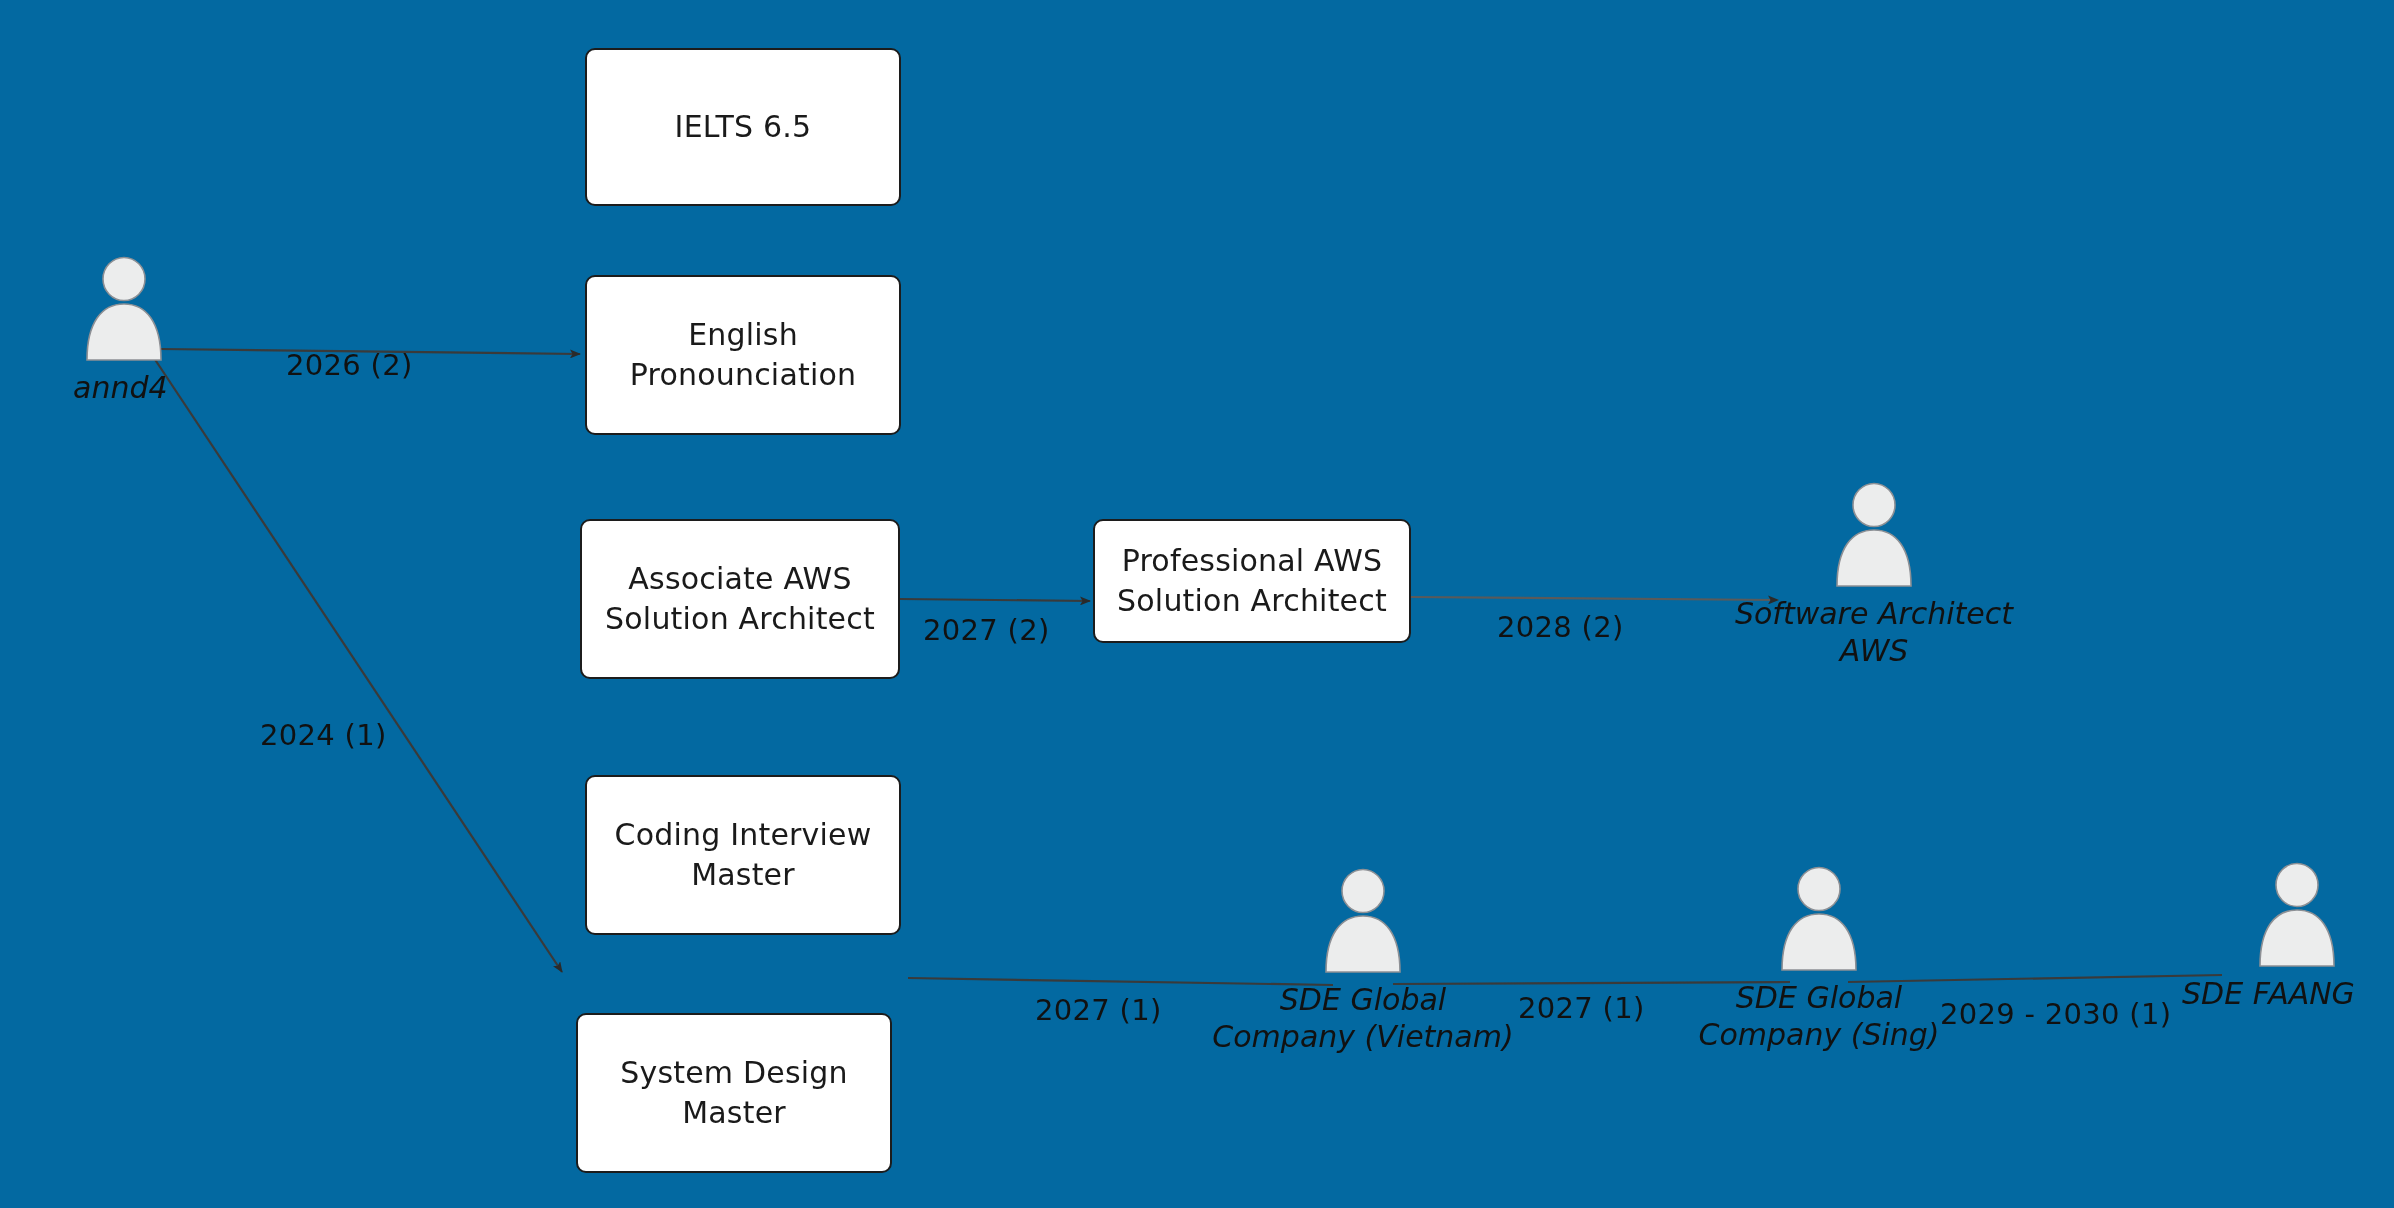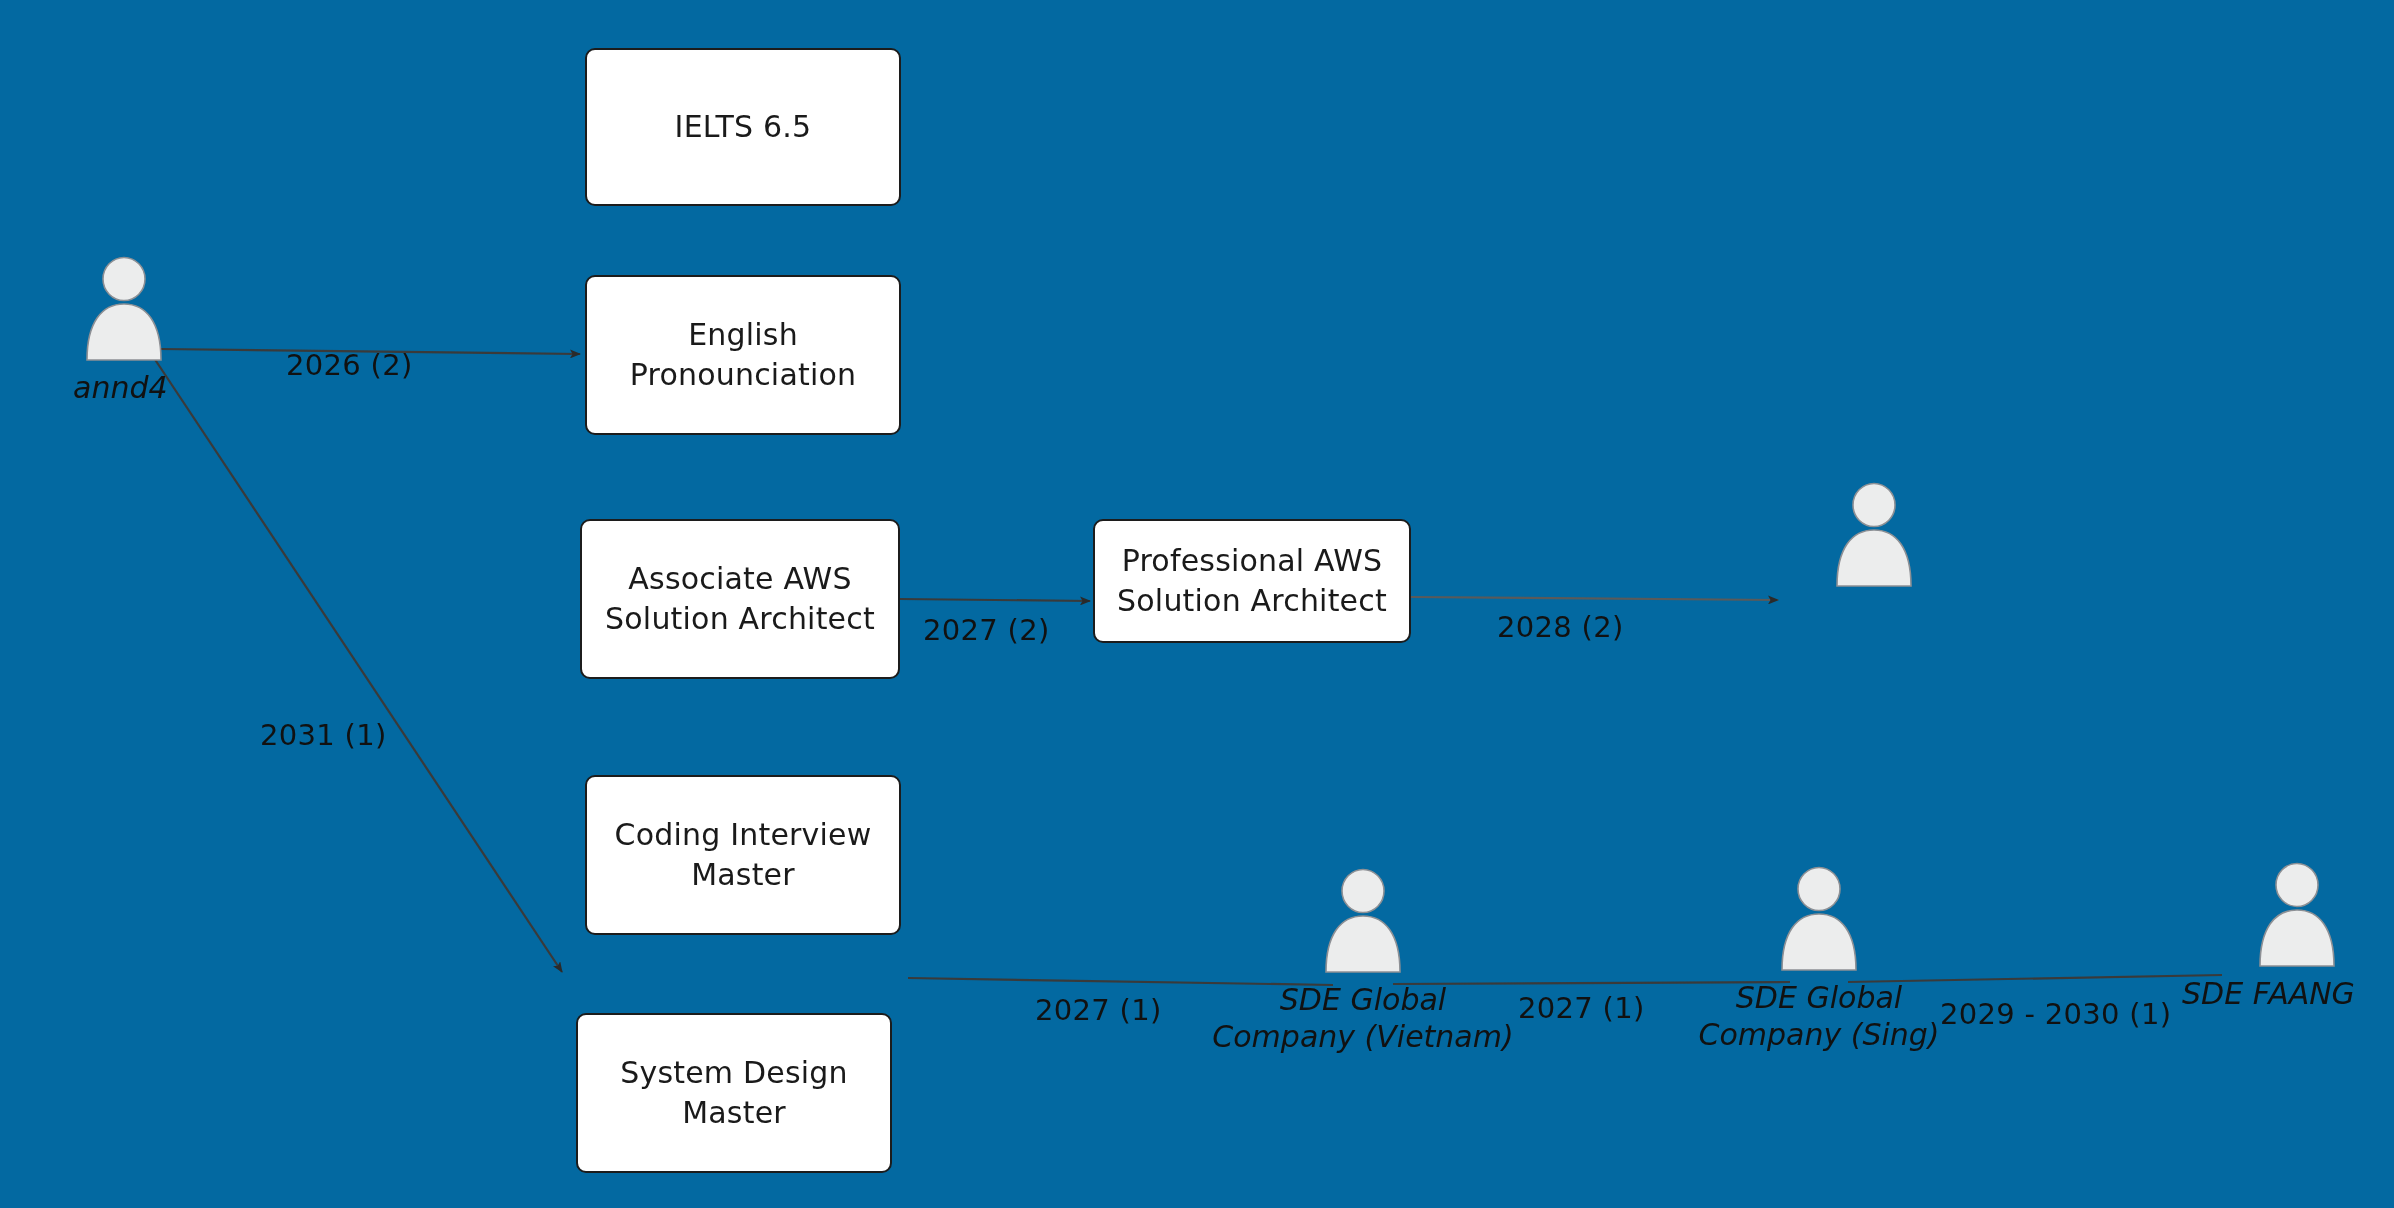--- a/index.html
+++ b/index.html
@@ -145,20 +145,22 @@
       <path d="M6 104 C6 66 21 48 43 48 C65 48 80 66 80 104 Z" fill="#eceded" stroke="#8d9095" stroke-width="1.6"></path>
     </svg>
     <span class="actor-label" style="text-align:left; padding-left:24px;">annd4</span>
   </div>
 
   <div class="actor" style="left:1714px; top:482px; width:320px;">
     <svg class="glyph" viewBox="0 0 86 110" xmlns="http://www.w3.org/2000/svg">
       <ellipse cx="43" cy="23" rx="21" ry="21.5" fill="#eceded" stroke="#8d9095" stroke-width="1.6"></ellipse>
       <path d="M6 104 C6 66 21 48 43 48 C65 48 80 66 80 104 Z" fill="#eceded" stroke="#8d9095" stroke-width="1.6"></path>
     </svg>
+    <span class="actor-label">Software Architect
+AWS</span>
   </div>
 
   <div class="actor" style="left:1208px; top:868px; width:310px;">
     <svg class="glyph" viewBox="0 0 86 110" xmlns="http://www.w3.org/2000/svg">
       <ellipse cx="43" cy="23" rx="21" ry="21.5" fill="#eceded" stroke="#8d9095" stroke-width="1.6"></ellipse>
       <path d="M6 104 C6 66 21 48 43 48 C65 48 80 66 80 104 Z" fill="#eceded" stroke="#8d9095" stroke-width="1.6"></path>
     </svg>
     <span class="actor-label">SDE Global
 Company (Vietnam)</span>
   </div>
@@ -175,21 +177,21 @@
   <div class="actor" style="left:2172px; top:862px; width:250px;">
     <svg class="glyph" viewBox="0 0 86 110" xmlns="http://www.w3.org/2000/svg">
       <ellipse cx="43" cy="23" rx="21" ry="21.5" fill="#eceded" stroke="#8d9095" stroke-width="1.6"></ellipse>
       <path d="M6 104 C6 66 21 48 43 48 C65 48 80 66 80 104 Z" fill="#eceded" stroke="#8d9095" stroke-width="1.6"></path>
     </svg>
     <span class="actor-label" style="text-align:left; padding-left:10px;">SDE FAANG</span>
   </div>
 
   <span class="edge-label" style="left:286px; top:348px;">2026 (2)</span>
 
-  <span class="edge-label" style="left:260px; top:718px;">2031 (1)</span>
+  <span class="edge-label" style="left:260px; top:718px;">2024 (1)</span>
 
   <span class="edge-label" style="left:923px; top:613px;">2027 (2)</span>
 
   <span class="edge-label" style="left:1497px; top:610px;">2028 (2)</span>
 
   <span class="edge-label" style="left:1035px; top:993px;">2027 (1)</span>
 
   <span class="edge-label" style="left:1518px; top:991px;">2027 (1)</span>
 
   <span class="edge-label" style="left:1940px; top:997px;">2029 - 2030 (1)</span>

